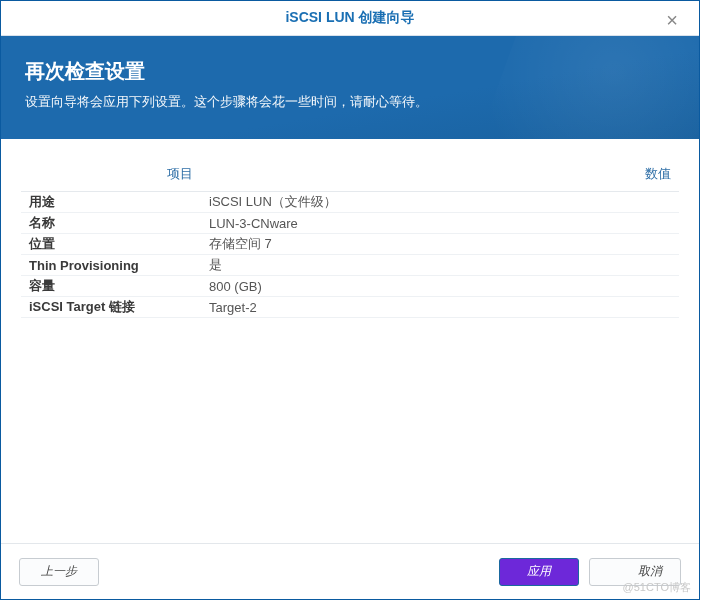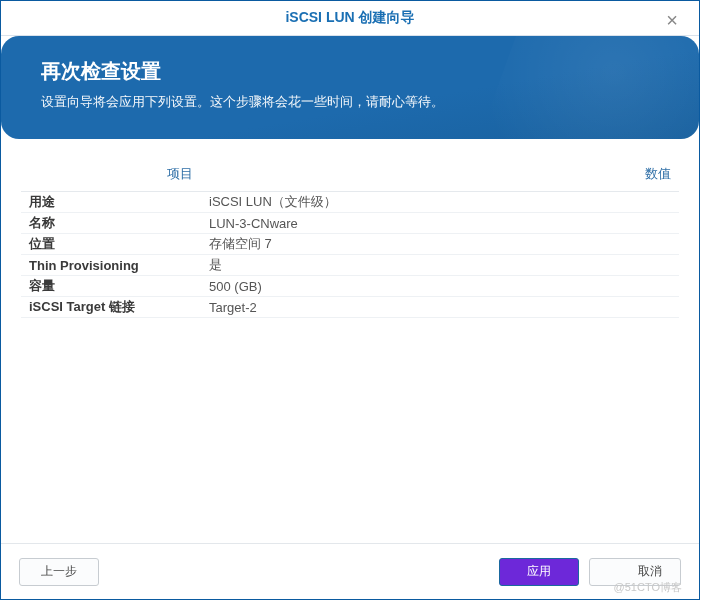--- a/index.html
+++ b/index.html
@@ -1,35 +1,35 @@
 <!DOCTYPE html>
 <html><head>
 <meta charset="utf-8">
 <style>
   * { box-sizing: border-box; margin: 0; padding: 0; }
   html, body { width: 702px; height: 602px; font-family: "Microsoft YaHei", Arial, sans-serif; font-size: 13px; color: #444; background: #fff; }
   .dialog { width: 700px; height: 600px; border: 1px solid #0a5aa0; position: relative; background: #fff; }
   .titlebar { height: 35px; background: #fff; display: flex; align-items: center; justify-content: center; position: relative; border-bottom: 1px solid #d9e2ec; }
   .titlebar-title { color: #1a6fb3; font-weight: bold; font-size: 14px; }
   .titlebar-close { position: absolute; right: 12px; top: 0; height: 38px; width: 30px; display: flex; align-items: center; justify-content: center; color: #888; font-size: 20px; cursor: pointer; }
-  .banner { height: 103px; background: linear-gradient(170deg, #1d6aad 0%, #1d6aad 60%, #19619f 100%); color: #fff; padding: 22px 26px 0 40px; position: relative; overflow: hidden; border-radius: 18px; }
+  .banner { height: 103px; background: linear-gradient(170deg, #1d6aad 0%, #1d6aad 60%, #19619f 100%); color: #fff; padding: 22px 26px 0 24px; position: relative; overflow: hidden; }
   .banner::after { content: ""; position: absolute; right: -60px; top: -60px; width: 260px; height: 260px; background: radial-gradient(circle at 40% 40%, rgba(255,255,255,0.07), rgba(255,255,255,0) 60%); transform: rotate(20deg); }
   .banner h2 { font-size: 20px; font-weight: 600; margin-bottom: 8px; }
   .banner p { font-size: 13px; opacity: 0.95; }
   .content { padding: 18px 20px 0 20px; height: 395px; }
   table.settings { width: 100%; border-collapse: collapse; }
   table.settings th { text-align: right; font-weight: normal; color: #2f6fa7; padding: 8px 8px; border-bottom: 1px solid #e5e9ed; font-size: 13px; }
   table.settings td { padding: 1px 8px; border-bottom: 1px solid #eef1f4; font-size: 13px; color: #555; }
   table.settings td.key { width: 180px; font-weight: bold; color: #3a3a3a; }
   .footer { position: absolute; left: 0; right: 0; bottom: 0; height: 56px; border-top: 1px solid #e3e7eb; display: flex; align-items: center; padding: 0 18px; }
-  .btn { height: 28px; min-width: 80px; padding: 0 18px; border: 1px solid #c7ccd1; background: #fbfcfd; color: #444; font-size: 12px; cursor: pointer; border-radius: 3px; }
+  .btn { height: 28px; min-width: 80px; padding: 0 18px; border: 1px solid #c7ccd1; background: #fbfcfd; color: #444; font-size: 12px; cursor: pointer; border-radius: 3px; font-style: italic; }
   .btn-primary { background: #6d28d9; border-color: #1a699f; color: #fff; }
   .footer .spacer { flex: 1; }
   .footer .btn + .btn { margin-left: 10px; padding-left: 48px; }
-  .watermark { position: absolute; right: 17px; bottom: 4px; font-size: 11px; color: #c8c8c8; pointer-events: none; }
+  .watermark { position: absolute; right: 8px; bottom: 4px; font-size: 11px; color: #c8c8c8; pointer-events: none; }
 </style>
 </head>
 <body>
 
 <div class="dialog">
 
   <div class="titlebar">
     <span class="titlebar-title">iSCSI LUN 创建向导</span>
     <span class="titlebar-close">×</span>
   </div>
@@ -59,21 +59,21 @@
         <tr>
           <td class="key">位置</td>
           <td>存储空间 7</td>
         </tr>
         <tr>
           <td class="key">Thin Provisioning</td>
           <td>是</td>
         </tr>
         <tr>
           <td class="key">容量</td>
-          <td>500 (GB)</td>
+          <td>800 (GB)</td>
         </tr>
         <tr>
           <td class="key">iSCSI Target 链接</td>
           <td>Target-2</td>
         </tr>
       </tbody>
     </table>
   </div>
 
   <div class="footer">

